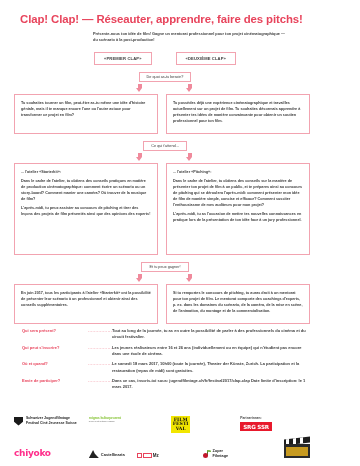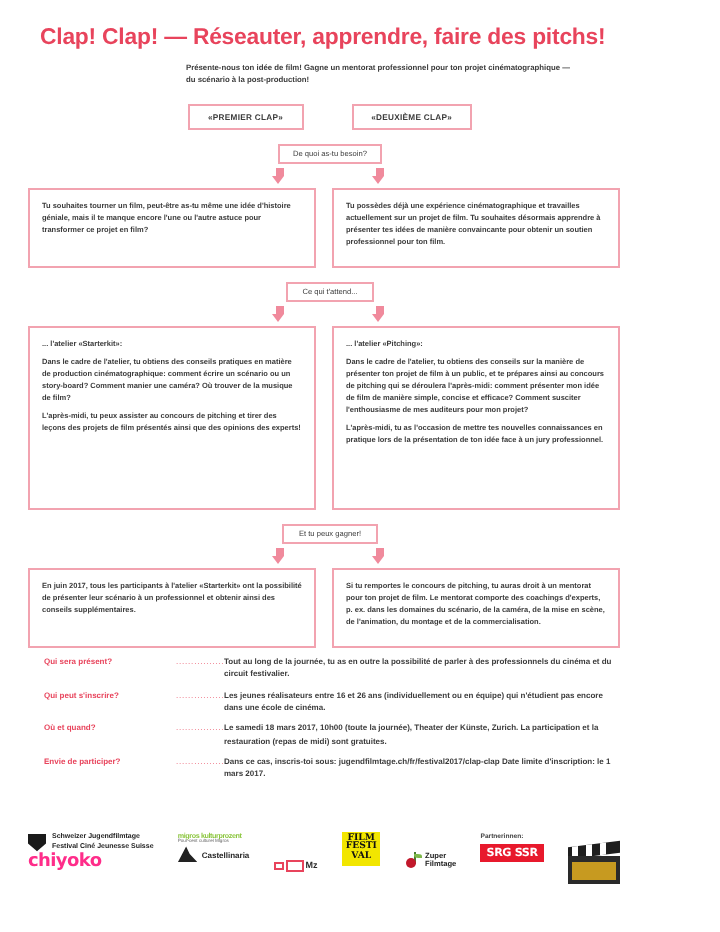--- a/index.html
+++ b/index.html
@@ -193,20 +193,21 @@
   }
   .logo-grid {
     display: flex;
     align-items: flex-start;
     justify-content: space-between;
     height: 100%;
   }
   .logo-col {
     display: flex;
     flex-direction: column;
+    justify-content: space-between;
     height: 42px;
   }
   .logo { display: flex; align-items: center; gap: 3px; }
 
   .sjf-shield {
     width: 9px; height: 9px;
     background: #1a1a1a;
     clip-path: polygon(0% 0%, 100% 0%, 100% 58%, 50% 100%, 0% 58%);
   }
   .sjf-text { font-size: 3.5px; font-weight: bold; color: #222; line-height: 1.45; }

